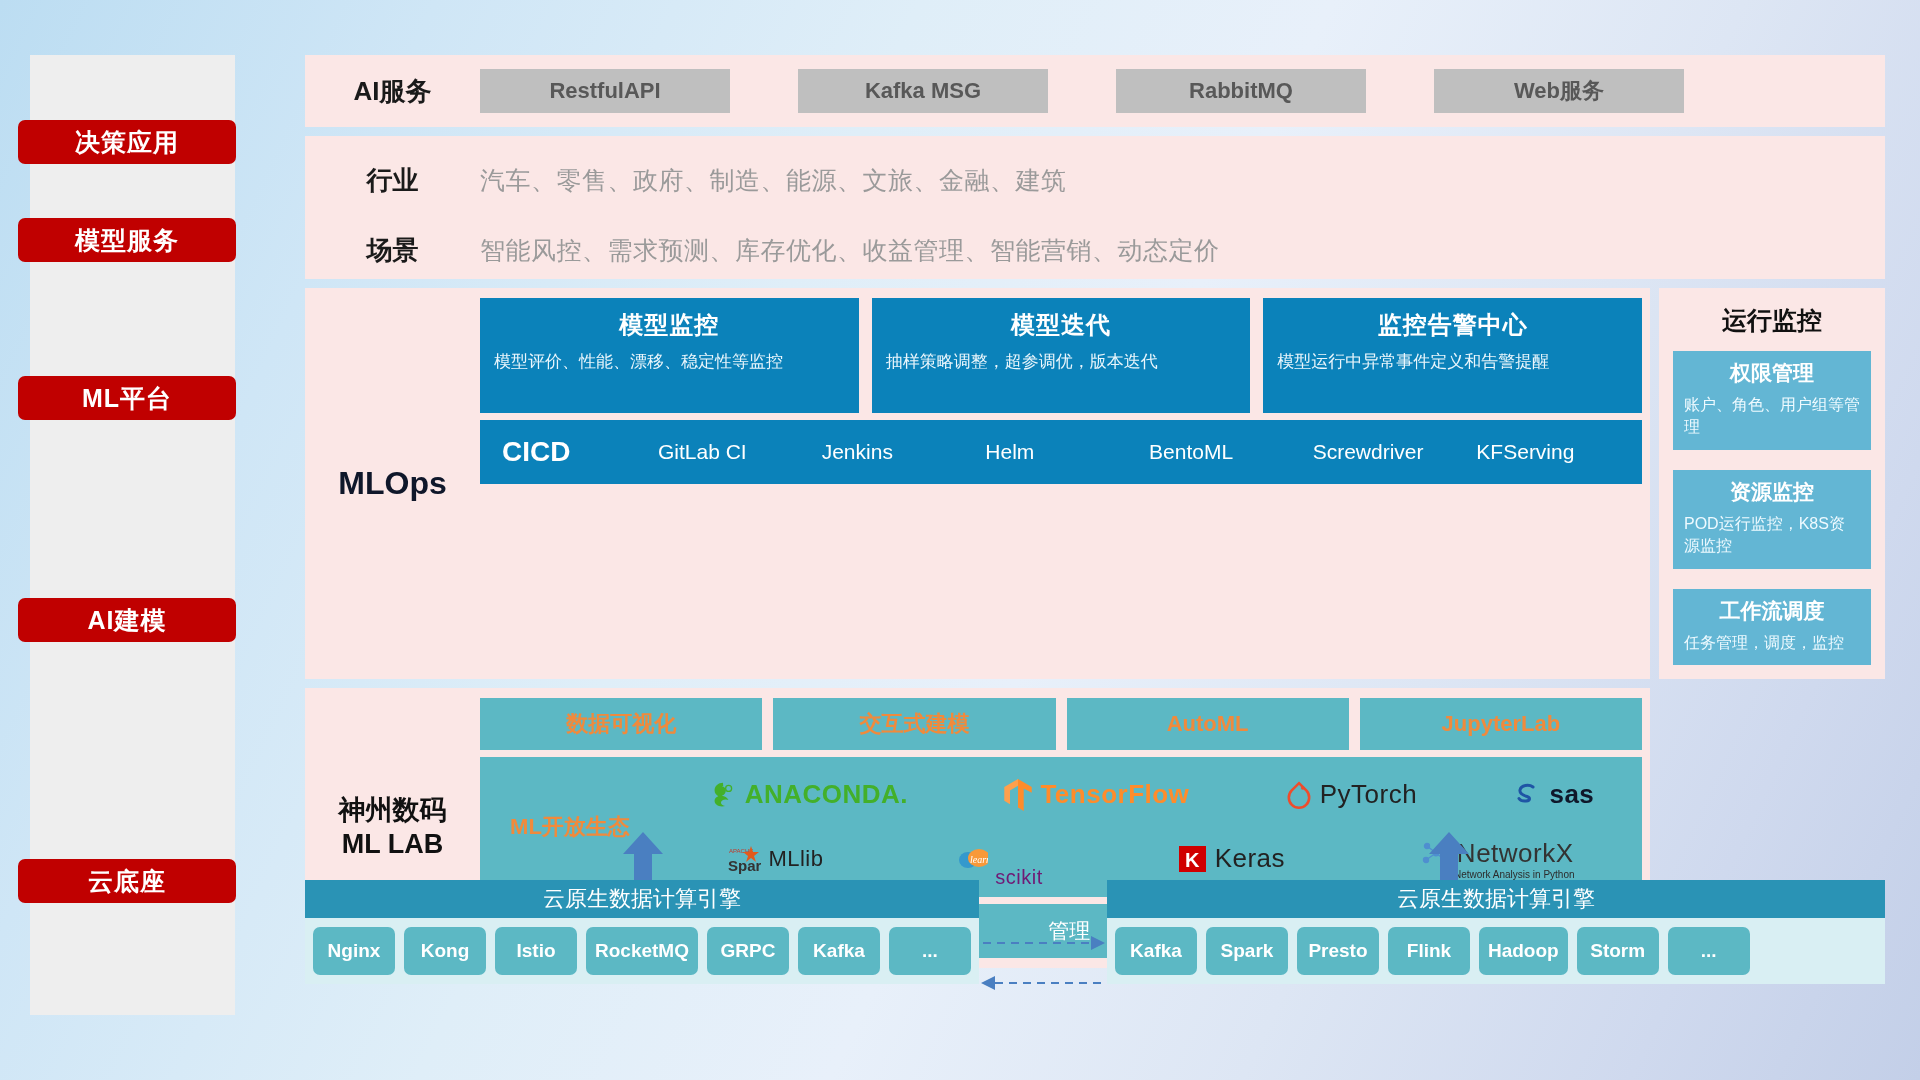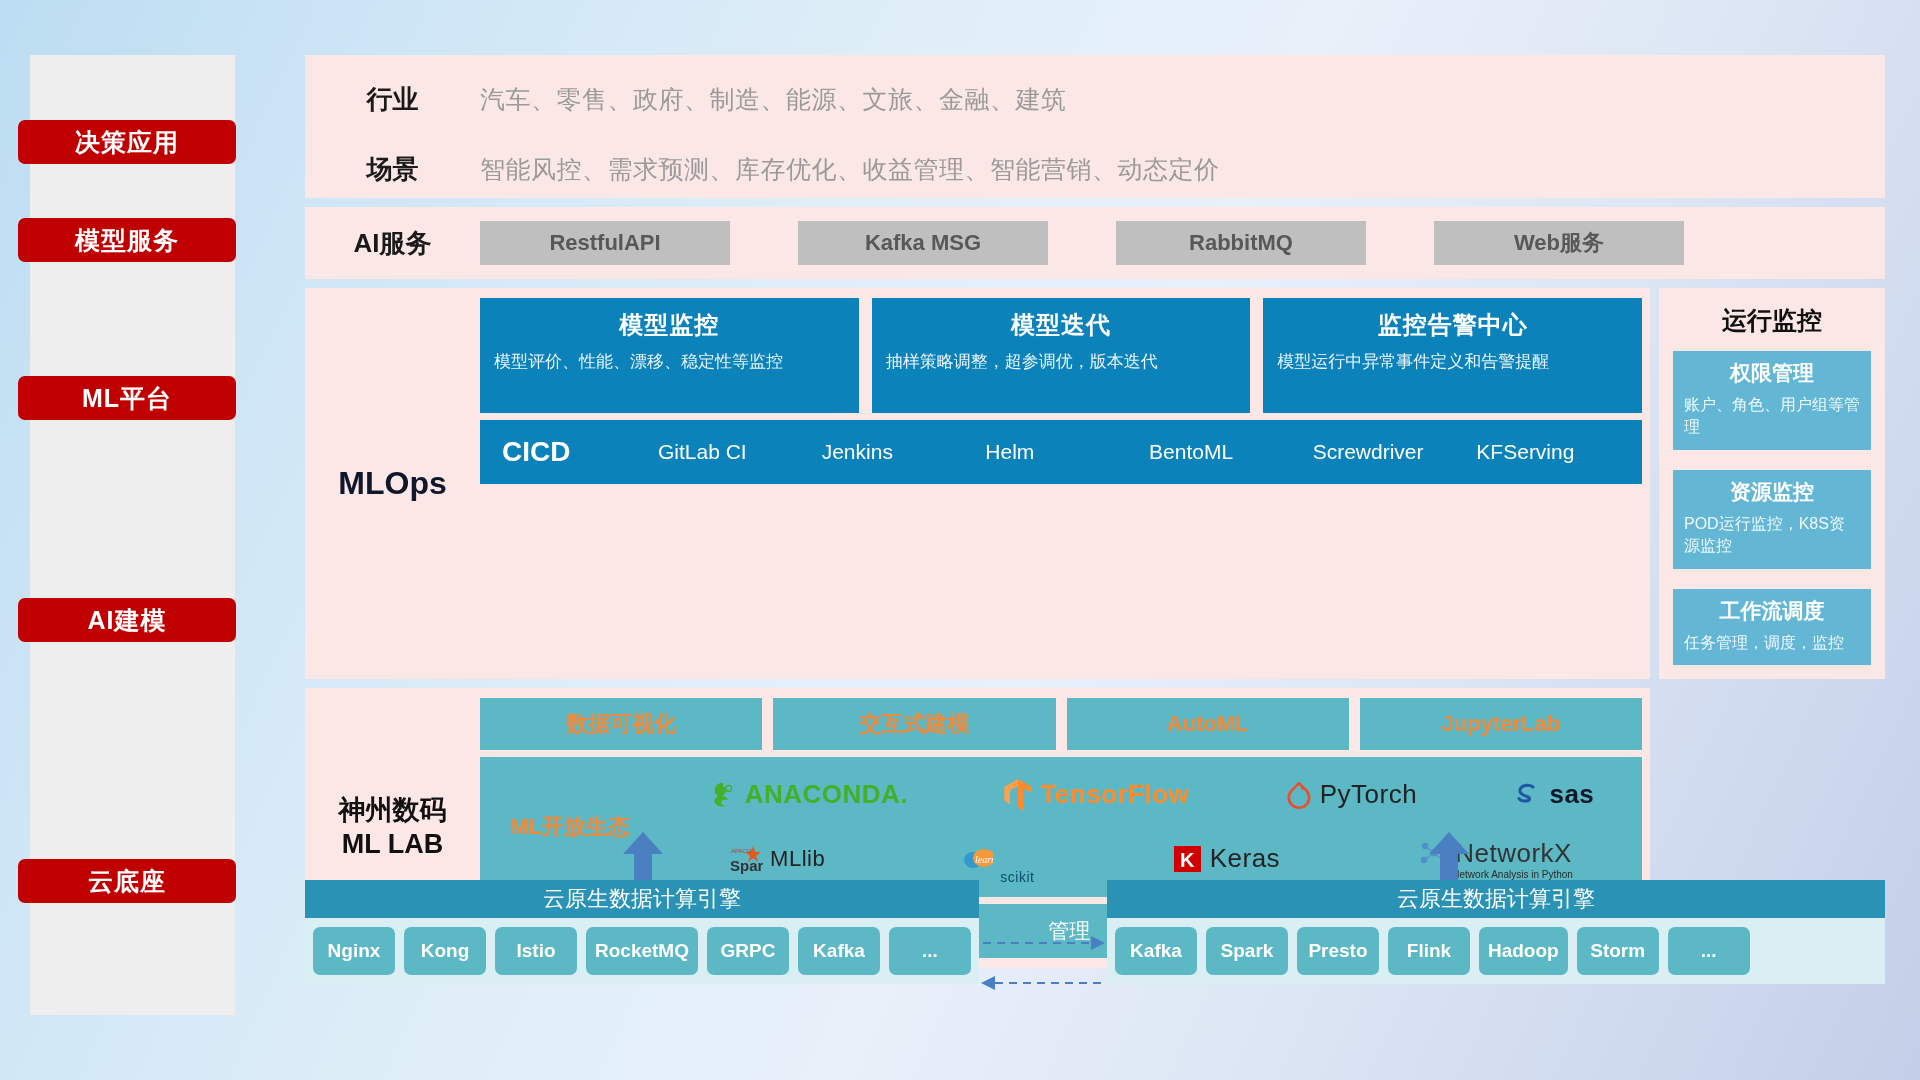--- a/index.html
+++ b/index.html
@@ -174,46 +174,46 @@
   </div>
 <div class="rail-chip" style="top:598px">
     <span>AI建模</span>
   </div>
 <div class="rail-chip" style="top:859px">
     <span>云底座</span>
   </div>
 
 <div id="main-stack">
 
-  <div class="band" id="band-apps">
-    <div class="kv-row">
-      <div class="kv-key">行业</div>
-      <div class="kv-val">汽车、零售、政府、制造、能源、文旅、金融、建筑</div>
-    </div>
-    <div class="kv-row" style="margin-top:18px">
-      <div class="kv-key">场景</div>
-      <div class="kv-val">智能风控、需求预测、库存优化、收益管理、智能营销、动态定价</div>
-    </div>
-  </div>
-
   <div class="band" id="band-svc">
     <div class="svc-key">AI服务</div>
     <div class="svc-list">
       <div class="svc-chip">
           <span>RestfulAPI</span>
         </div>
       <div class="svc-chip">
           <span>Kafka MSG</span>
         </div>
       <div class="svc-chip">
           <span>RabbitMQ</span>
         </div>
       <div class="svc-chip">
           <span>Web服务</span>
         </div>
+    </div>
+  </div>
+
+  <div class="band" id="band-apps">
+    <div class="kv-row">
+      <div class="kv-key">行业</div>
+      <div class="kv-val">汽车、零售、政府、制造、能源、文旅、金融、建筑</div>
+    </div>
+    <div class="kv-row" style="margin-top:18px">
+      <div class="kv-key">场景</div>
+      <div class="kv-val">智能风控、需求预测、库存优化、收益管理、智能营销、动态定价</div>
     </div>
   </div>
 
   <div id="row-mlops">
     <div id="band-mlops">
       <div class="mlops-key">MLOps</div>
       <div class="mlops-body">
         <div class="mlops-top">
           <div class="mlops-card">
             <h4>模型监控</h4>
@@ -319,21 +319,21 @@
                 </svg>
                 <span class="logo-txt" style="color:#222;font-size:22px;">MLlib</span>
               </div>
 
               <div class="logo">
                 <svg width="30" height="28" viewBox="0 0 30 28">
                   <ellipse cx="10" cy="15" rx="9" ry="8" fill="#3499cd"></ellipse>
                   <ellipse cx="21" cy="13" rx="11" ry="9" fill="#f89939"></ellipse>
                   <text x="12" y="18" font-size="10" fill="#fff" font-style="italic" font-family="Liberation Serif">learn</text>
                 </svg>
-                <span class="logo-txt" style="color:#0c4a6e;font-size:14px;margin-top:37px;">scikit</span>
+                <span class="logo-txt" style="color:#701a75;font-size:20px;margin-top:37px;">scikit</span>
               </div>
 
               <div class="logo">
                 <svg width="30" height="30" viewBox="0 0 30 30">
                   <rect x="1" y="2" width="27" height="26" fill="#d00000"></rect>
                   <text x="7" y="23" font-size="20" font-weight="bold" fill="#fff" font-family="Liberation Sans">K</text>
                 </svg>
                 <span class="logo-txt" style="color:#222;">Keras</span>
               </div>
 

